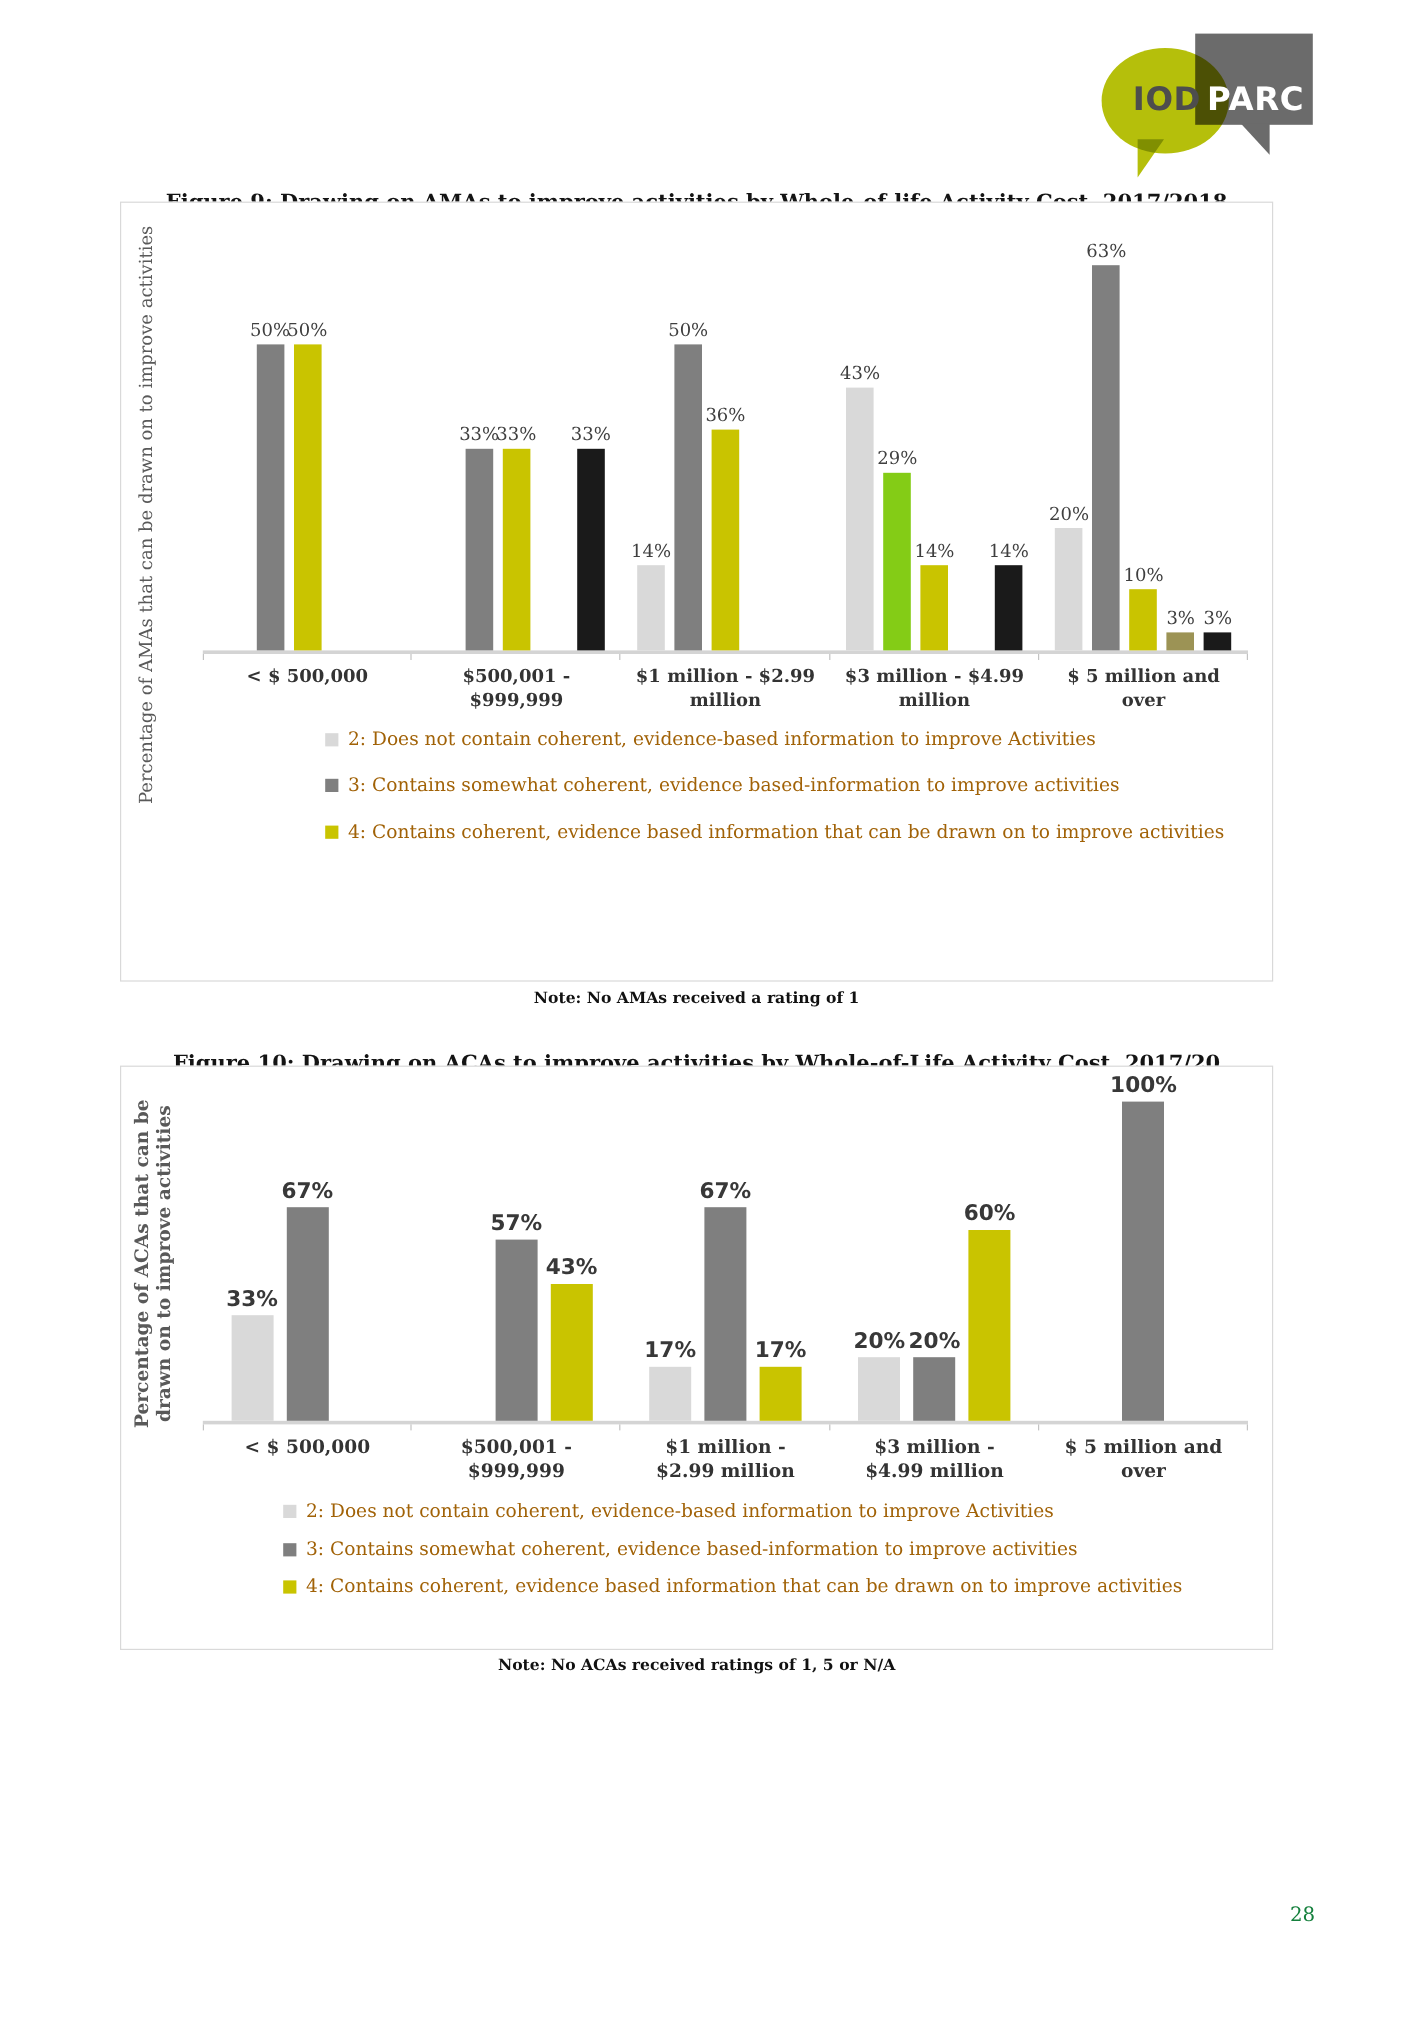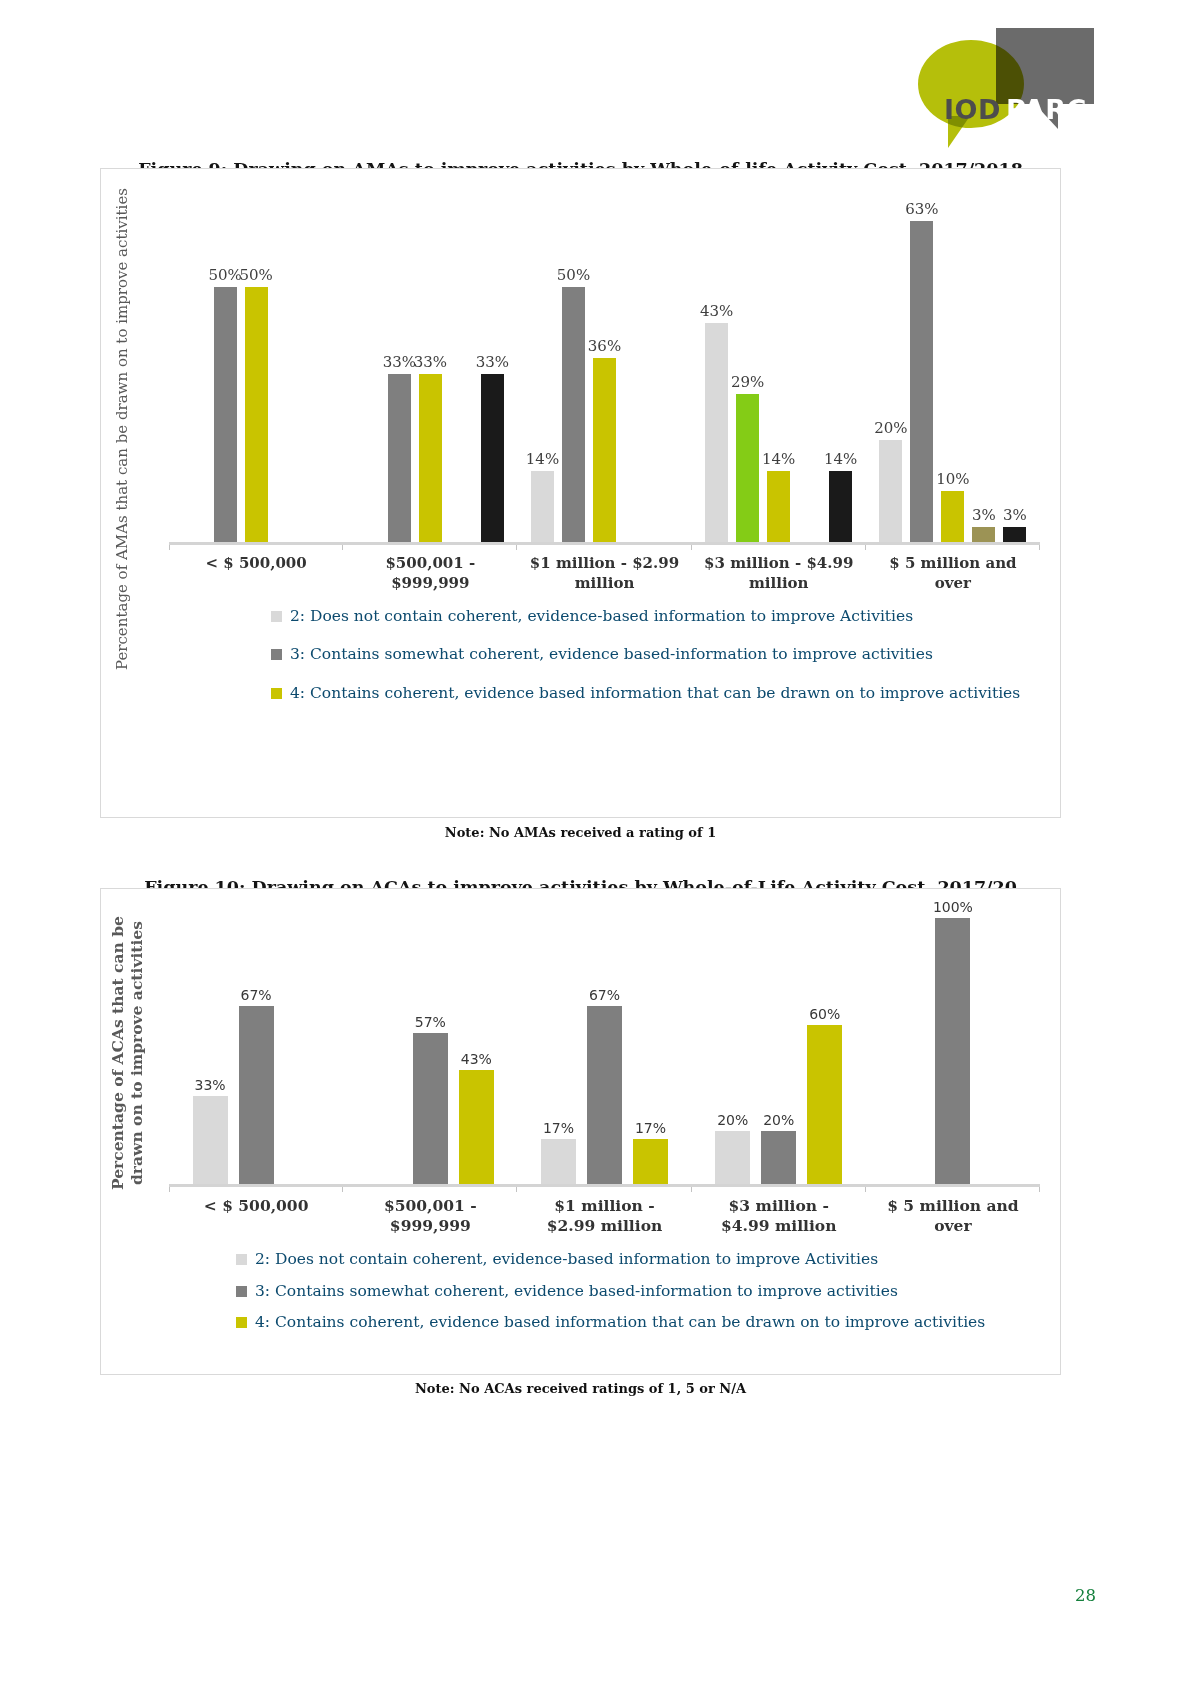--- a/index.html
+++ b/index.html
@@ -14,21 +14,21 @@
   
   .logo { position:absolute; top:18px; left:918px; width:185px; height:130px; }
   .logo-square { position:absolute; left:78px; top:10px; width:98px; height:76px; background:#6b6b6b; }
   .logo-square-tail { position:absolute; left:116px; top:85px; width:0; height:0;
     border-top:26px solid #6b6b6b; border-left:24px solid transparent; }
   .logo-bubble { position:absolute; left:0; top:22px; width:106px; height:88px;
     background:#b5bf0b; border-radius:50%; mix-blend-mode:multiply; }
   .logo-bubble-tail { position:absolute; left:30px; top:98px; width:0; height:0;
     border-top:32px solid #b5bf0b; border-right:22px solid transparent; mix-blend-mode:multiply; }
   .logo-text { position:absolute; left:26px; top:50px; z-index:3;
-    font-family:"DejaVu Sans", sans-serif; font-weight:bold; font-size:27px; letter-spacing:0.5px;margin-top:26px; }
+    font-family:"DejaVu Sans", sans-serif; font-weight:bold; font-size:27px; letter-spacing:0.5px; }
   .logo-text .iod  { color:#4d4d4d; }
   .logo-text .parc { color:#ffffff; margin-left:5px; }
 
   
   .fig-title { position:absolute; left:100px; width:961px; text-align:center;
     font-weight:bold; font-size:17.5px; color:#141414; }
   #fig9-title  { top:144px; }
   #fig10-title { top:862px; }
 
   .chart-box { position:absolute; left:100px; width:961px; border:1px solid #d9d9d9; background:#fff; }
@@ -61,31 +61,31 @@
     border-right:1px solid #c3c3c3; }
   .slot { display:flex; justify-content:center; align-items:flex-end; height:100%; }
   .fig9  .slot { width:31px; }
   .fig10 .slot { width:46px; }
   .bar { position:relative; }
   .fig9  .bar { width:23px; }
   .fig10 .bar { width:35px; }
   .bar-label { position:absolute; bottom:100%; margin-bottom:3px; left:50%;
     transform:translateX(-50%); white-space:nowrap;text-align:center; }
   .fig9  .bar-label { font-family:"DejaVu Serif", serif; font-size:15px; color:#3f3f3f; }
-  .fig10 .bar-label { font-family:"DejaVu Sans", sans-serif; font-weight:normal; font-size:14px; color:#383838;margin-top:22px; }
+  .fig10 .bar-label { font-family:"DejaVu Sans", sans-serif; font-weight:bold; font-size:18px; color:#383838;margin-top:22px; }
 
   .xrow { display:flex; margin-top:9px; }
   .xlabel { flex:1 1 0; text-align:center; font-weight:bold; color:#333; line-height:1.3; }
   .fig9  .xlabel { font-size:15px;   padding:0 6px; }
   .fig10 .xlabel { font-size:15.5px; padding:0 14px; }
 
   .legend { margin-top:14px; }
   .fig9  .legend { margin-left:102px; margin-right:10px; }
   .fig10 .legend { margin-left:67px;  margin-right:10px; }
-  .legend-item { display:flex; align-items:flex-start; font-size:15.5px; color:#0c4a6e; line-height:1.25; }
+  .legend-item { display:flex; align-items:flex-start; font-size:15.5px; color:#a16207; line-height:1.25; }
   .fig9  .legend-item { margin-bottom:19px; }
   .fig10 .legend-item { margin-bottom:12px; }
   .swatch { width:11px; height:11px; margin:4px 8px 0 0; flex:none; }
 </style>
 </head>
 <body>
 
 <div class="page">
 
   <div class="logo">

